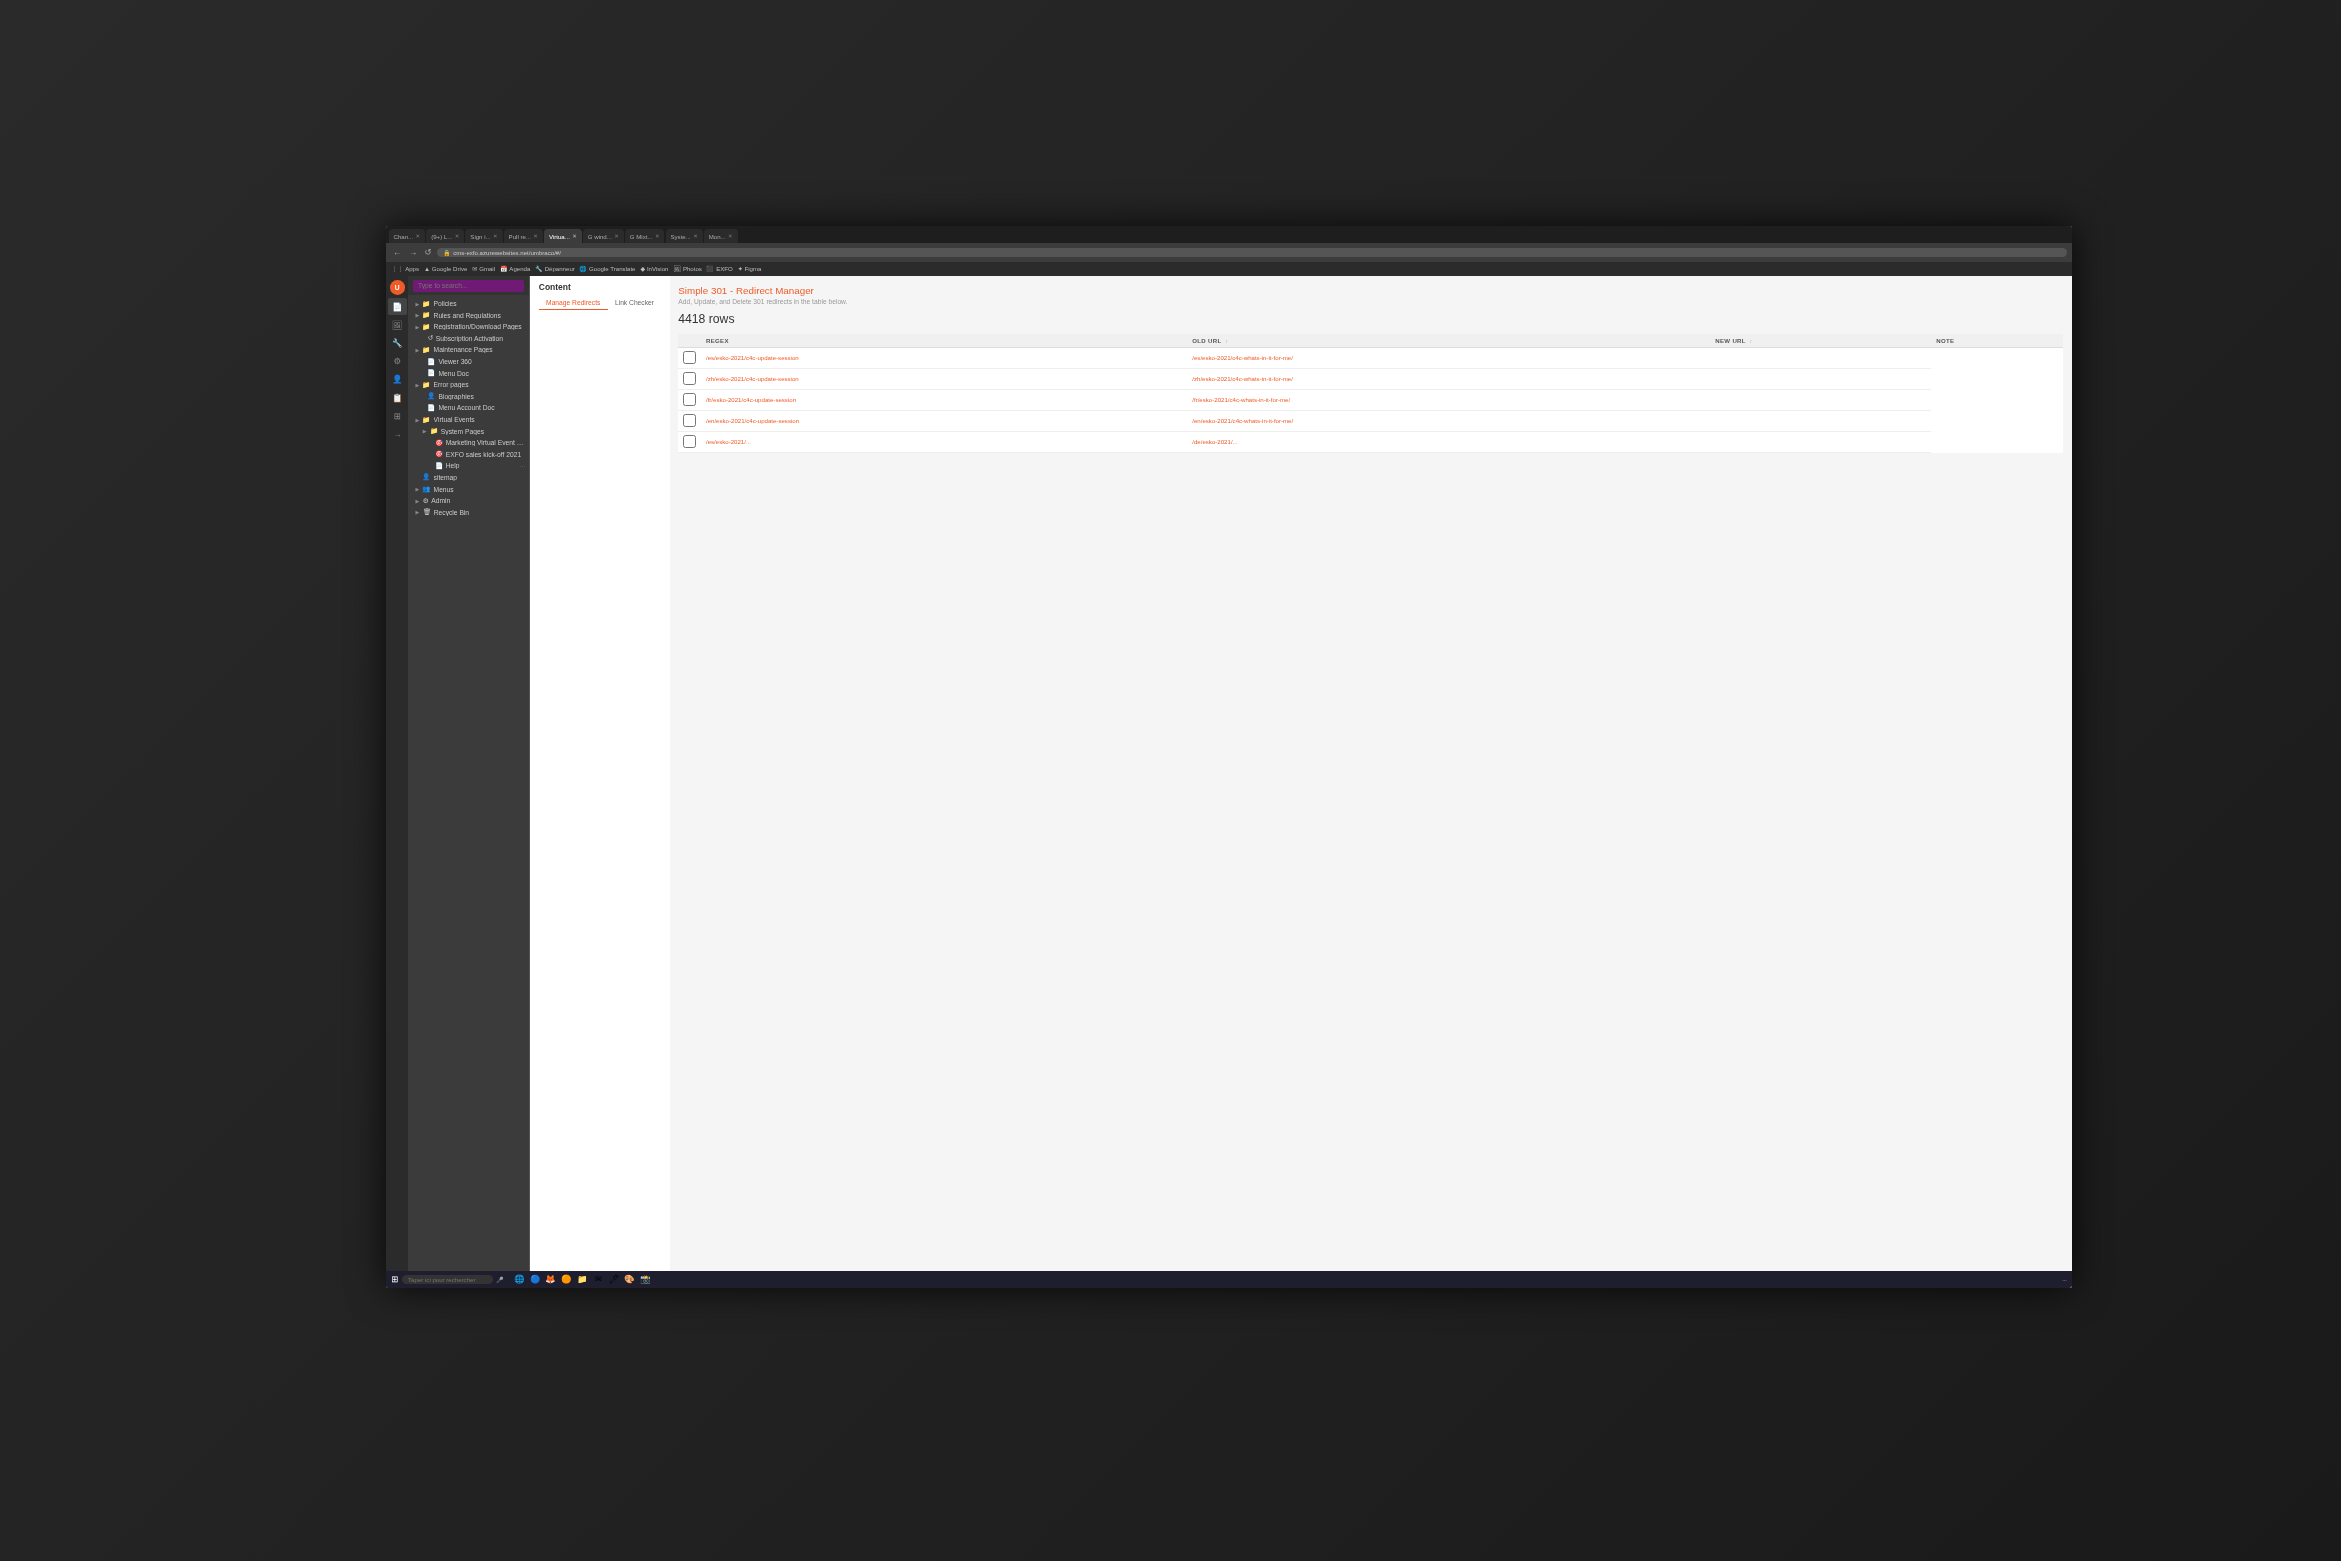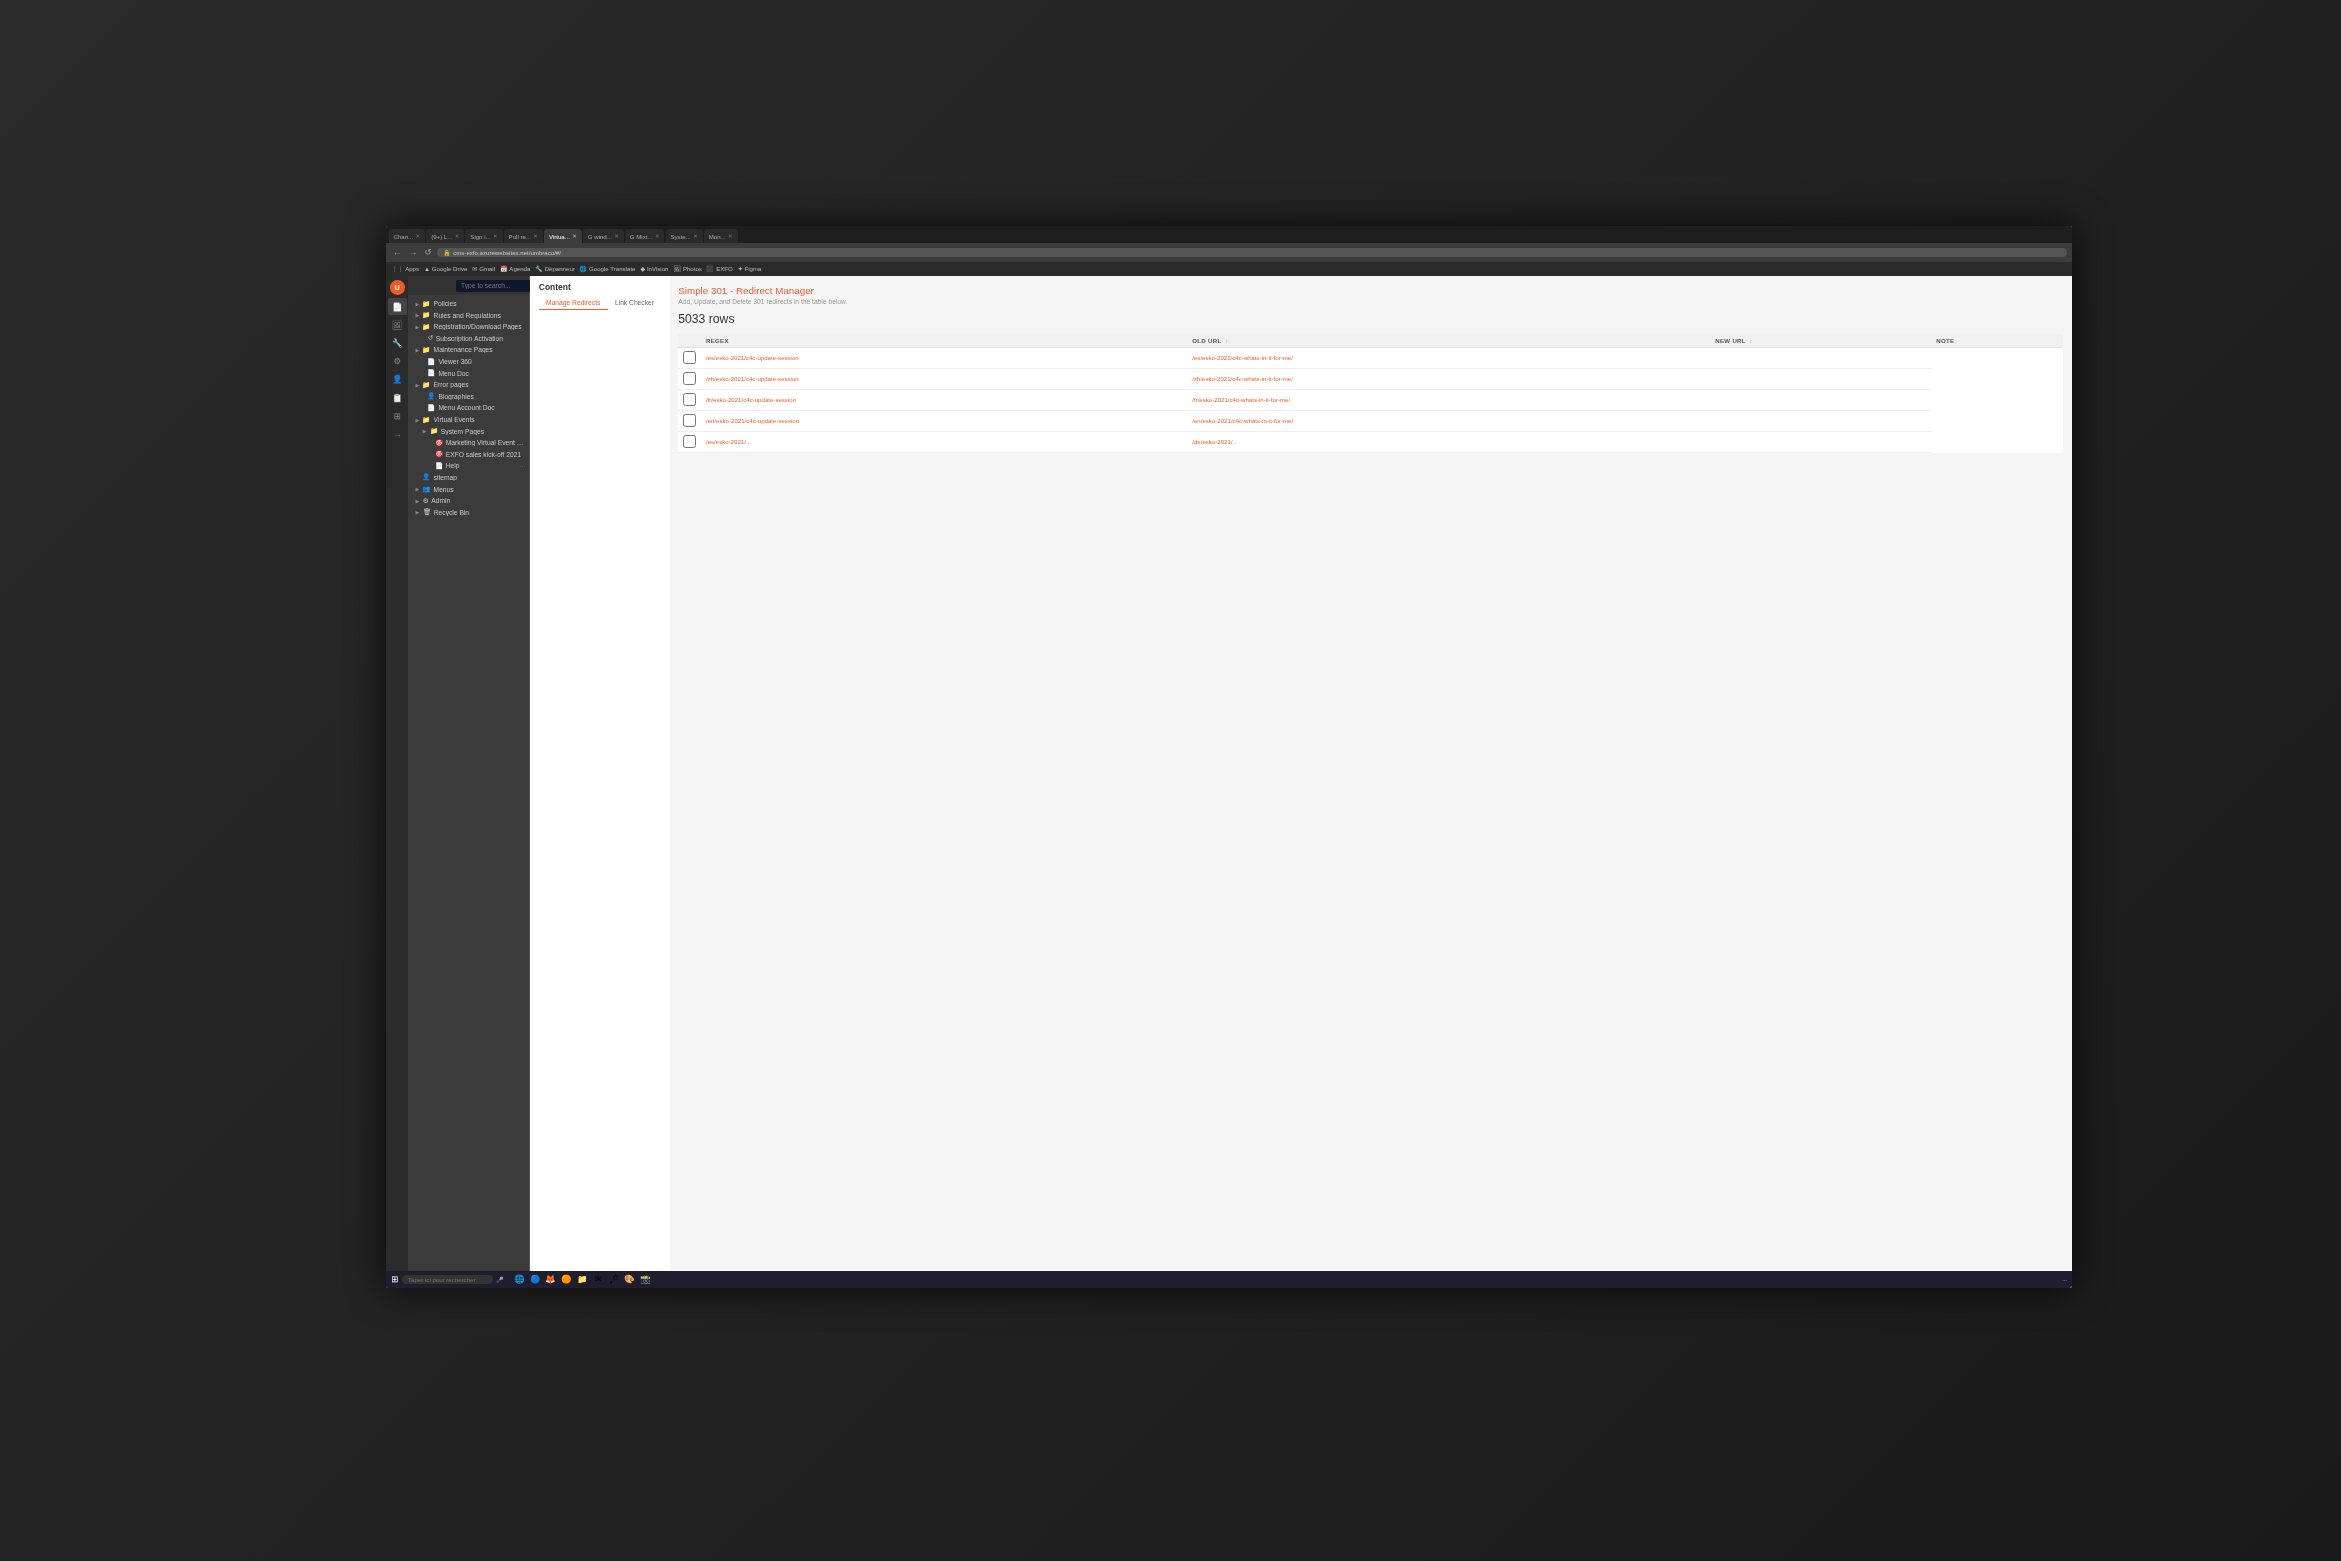--- a/index.html
+++ b/index.html
@@ -193,28 +193,27 @@
       border-right: 0.6px solid #555;
     }
 
     .search-bar {
       padding: 3.7px 4.9px;
       background: #333;
     }
 
     .search-input {
       width: 100%;
-      background: #0f172a;
+      background: #701a75;
       border: none;
       border-radius: 1.8px;
       padding: 2.4px 4.9px;
       color: #ccc;
       font-size: 6.7px;
       outline: none;
-      margin-left: 43px;
     }
 
     .tree-content {
       flex: 1;
       overflow-y: auto;
       padding: 2.4px 0;
     }
 
     .tree-content::-webkit-scrollbar { width: 2.4px; }
     .tree-content::-webkit-scrollbar-thumb { background: #555; }
@@ -631,21 +630,21 @@
           <div class="content-title">Content</div>
           <div class="tabs-row">
             <div class="content-tab active">Manage Redirects</div>
             <div class="content-tab">Link Checker</div>
           </div>
         </div>
 
         <div class="redirect-content">
           <div class="redirect-title">Simple 301 - Redirect Manager</div>
           <div class="redirect-subtitle">Add, Update, and Delete 301 redirects in the table below.</div>
-          <div class="row-count">5033 rows</div>
+          <div class="row-count">4418 rows</div>
 
           <table class="redirect-table">
             <thead>
               <tr>
                 <th class="checkbox-cell"></th>
                 <th>
                   <span>REGEX</span>
                 </th>
                 <th>
                   <span>OLD URL</span>

